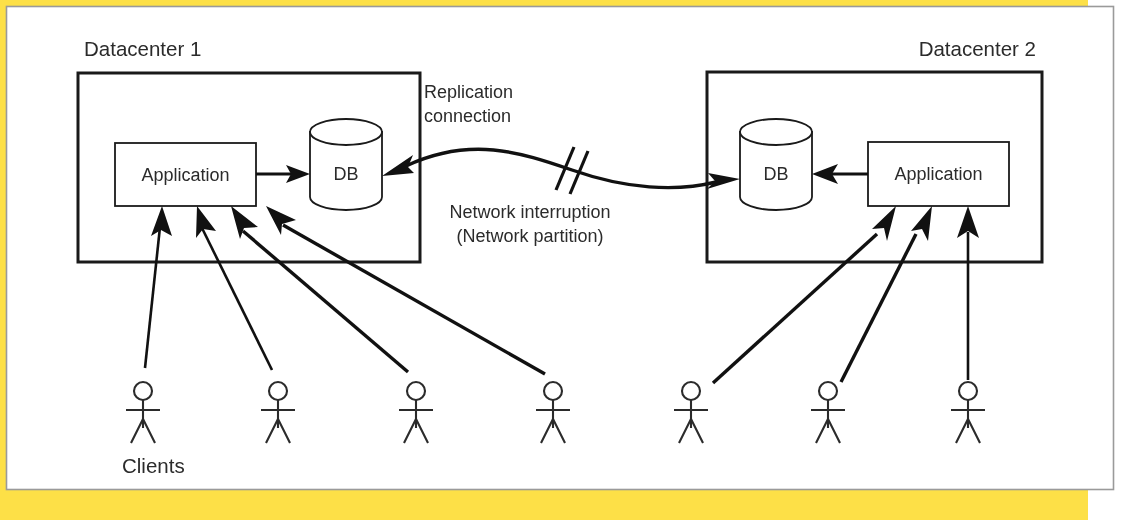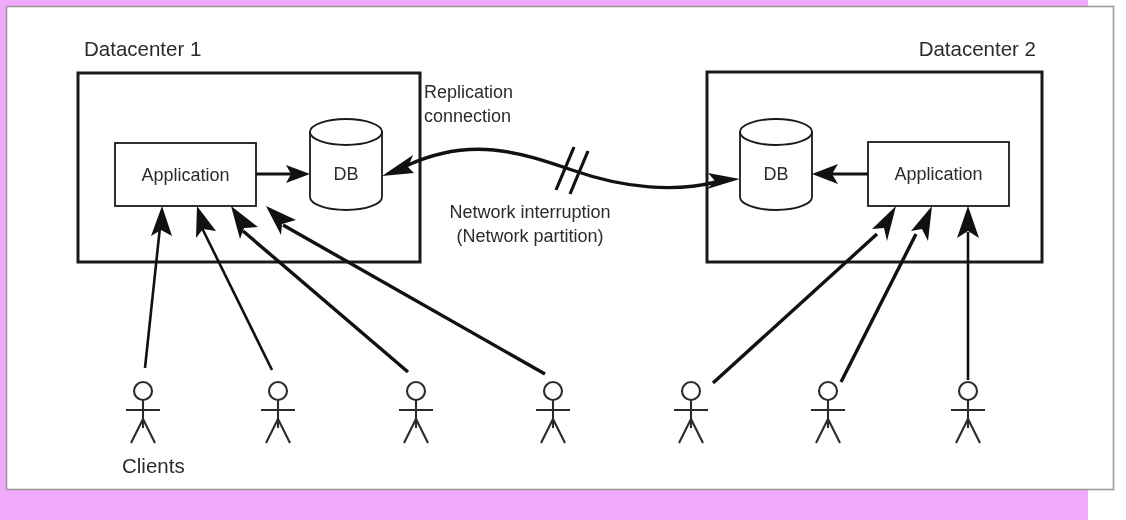--- a/index.html
+++ b/index.html
@@ -10,21 +10,21 @@
   body {
     width: 1126px;
     height: 520px;
     font-family: "Liberation Sans", sans-serif;
     overflow: hidden;
   }
   #diagram-root {
     position: relative;
     width: 1088px;
     height: 520px;
-    background: #f0abfc;
+    background: #fde047;
   }
   svg.diagram-svg {
     display: block;
     width: 1126px;
     height: 520px;
   }
   .dc-box {
     fill: none;
     stroke: #1a1a1a;
     stroke-width: 3;

